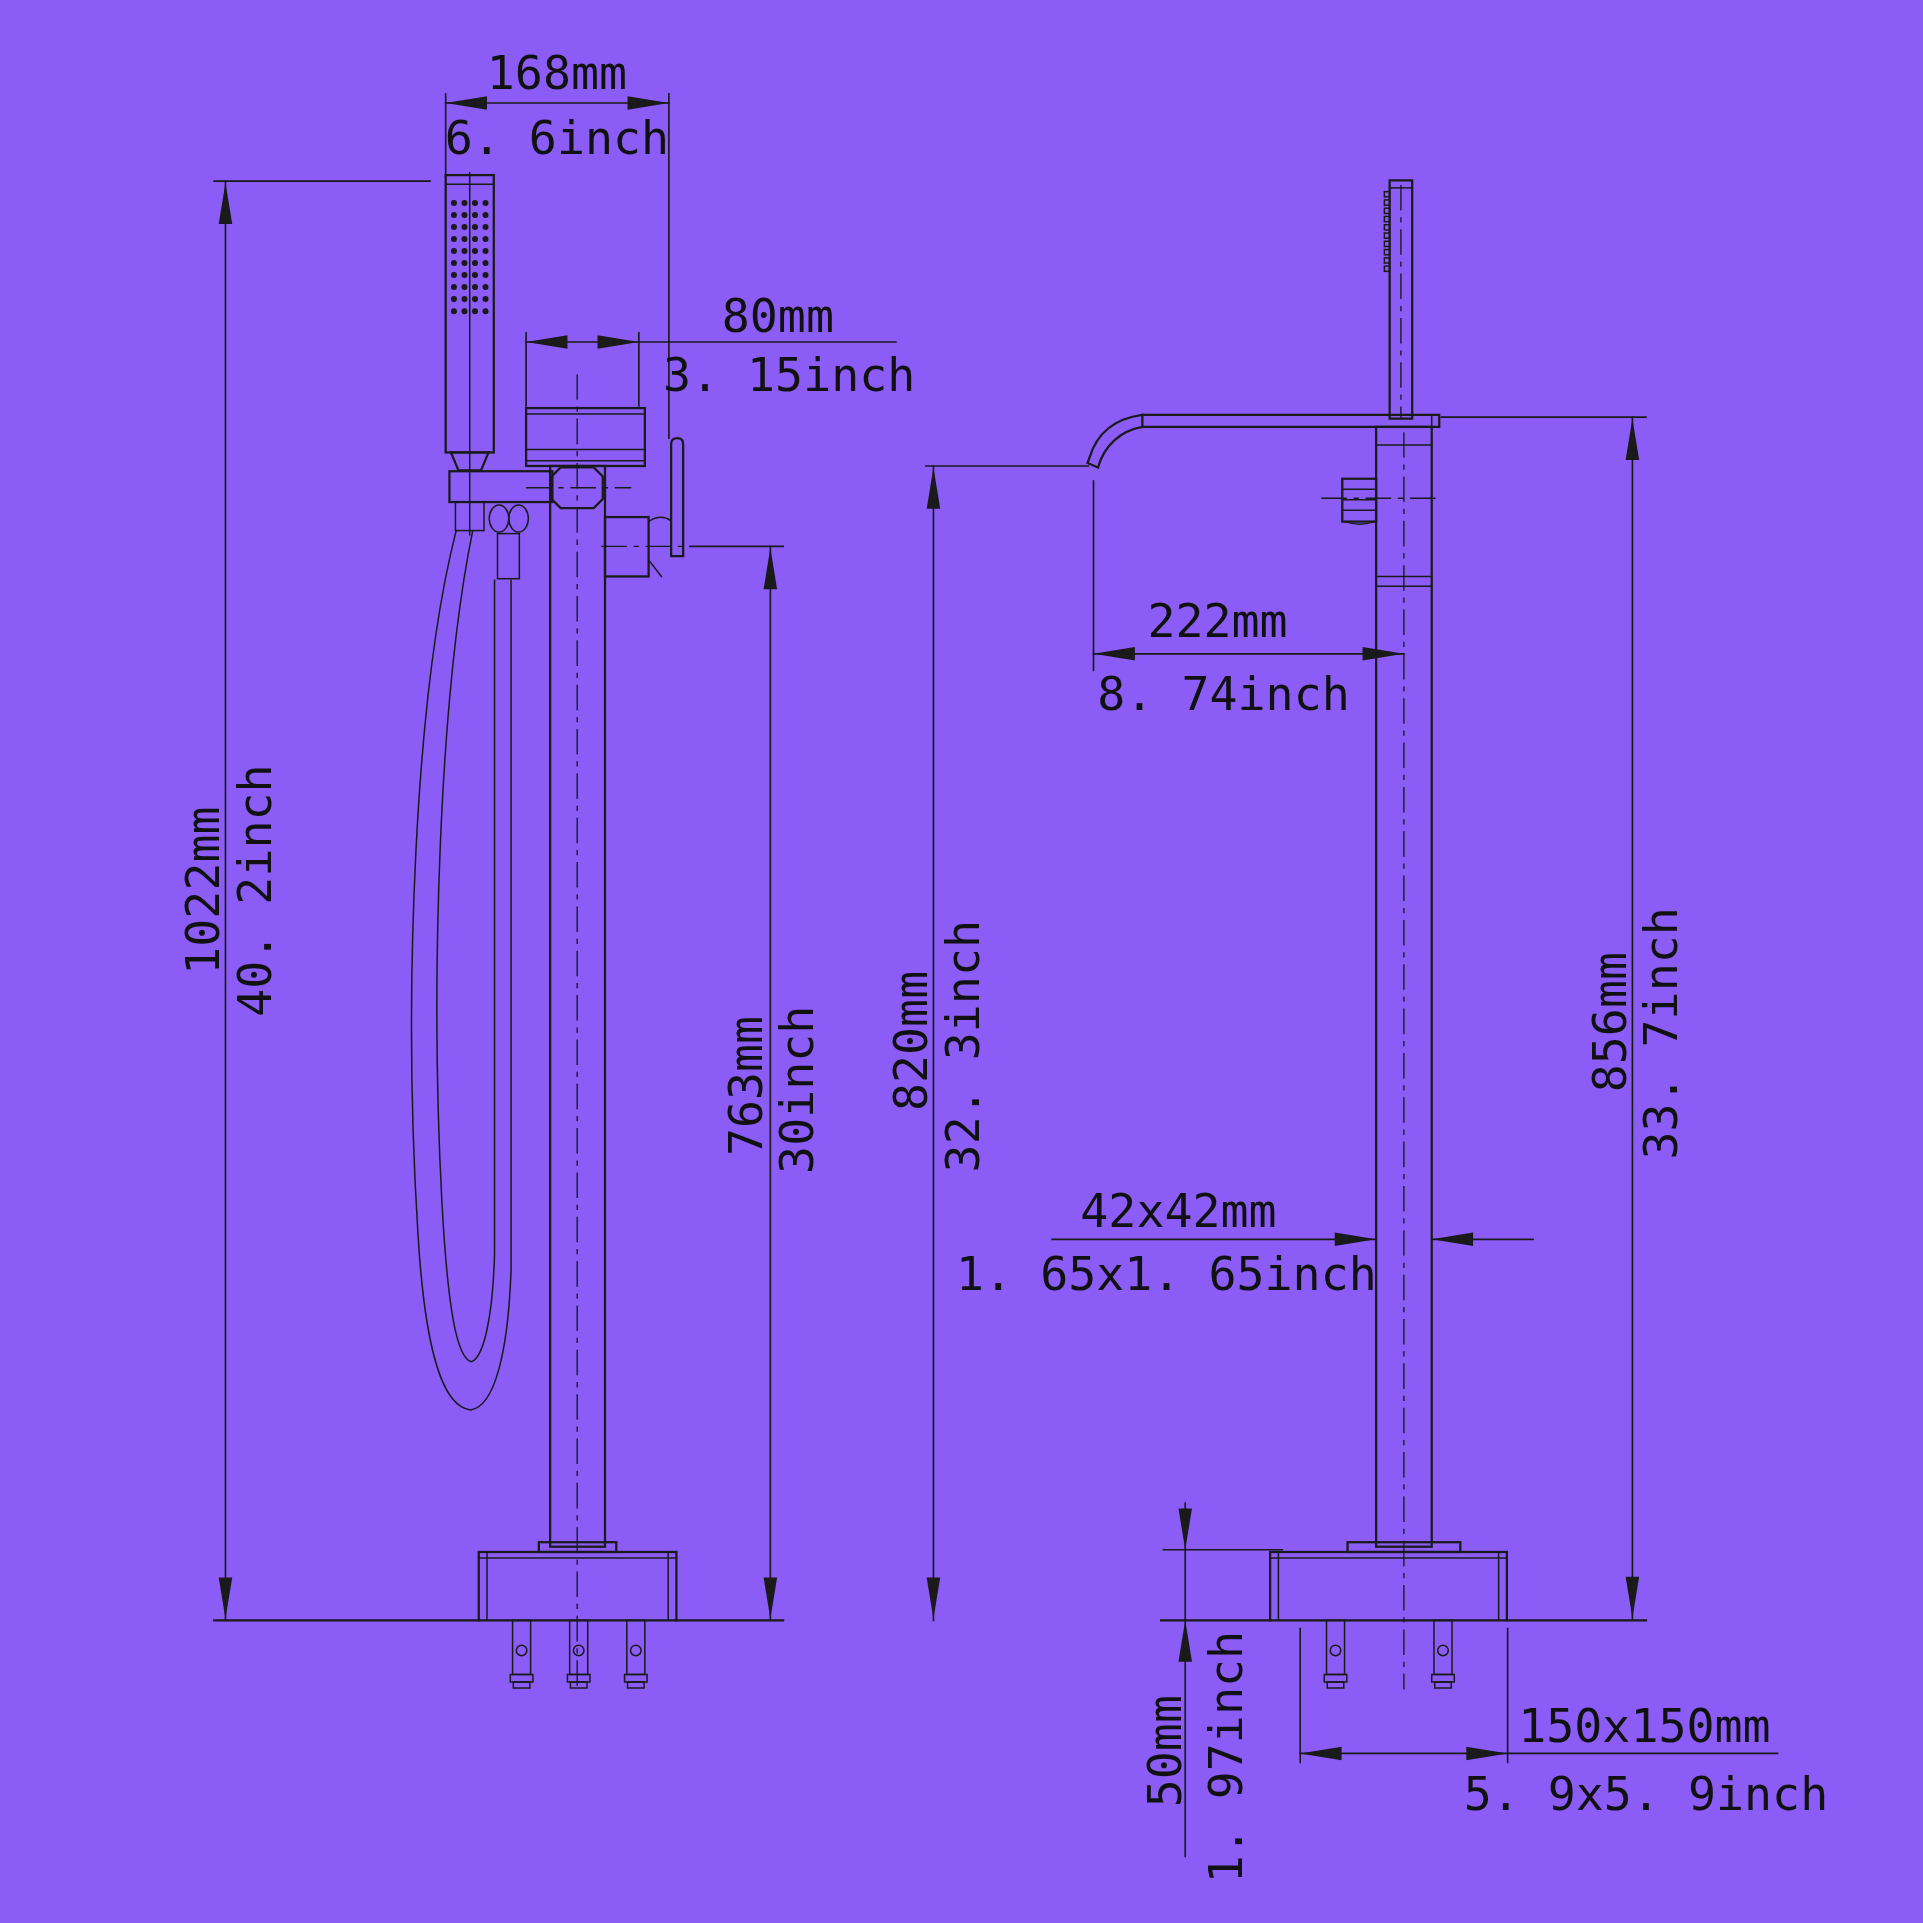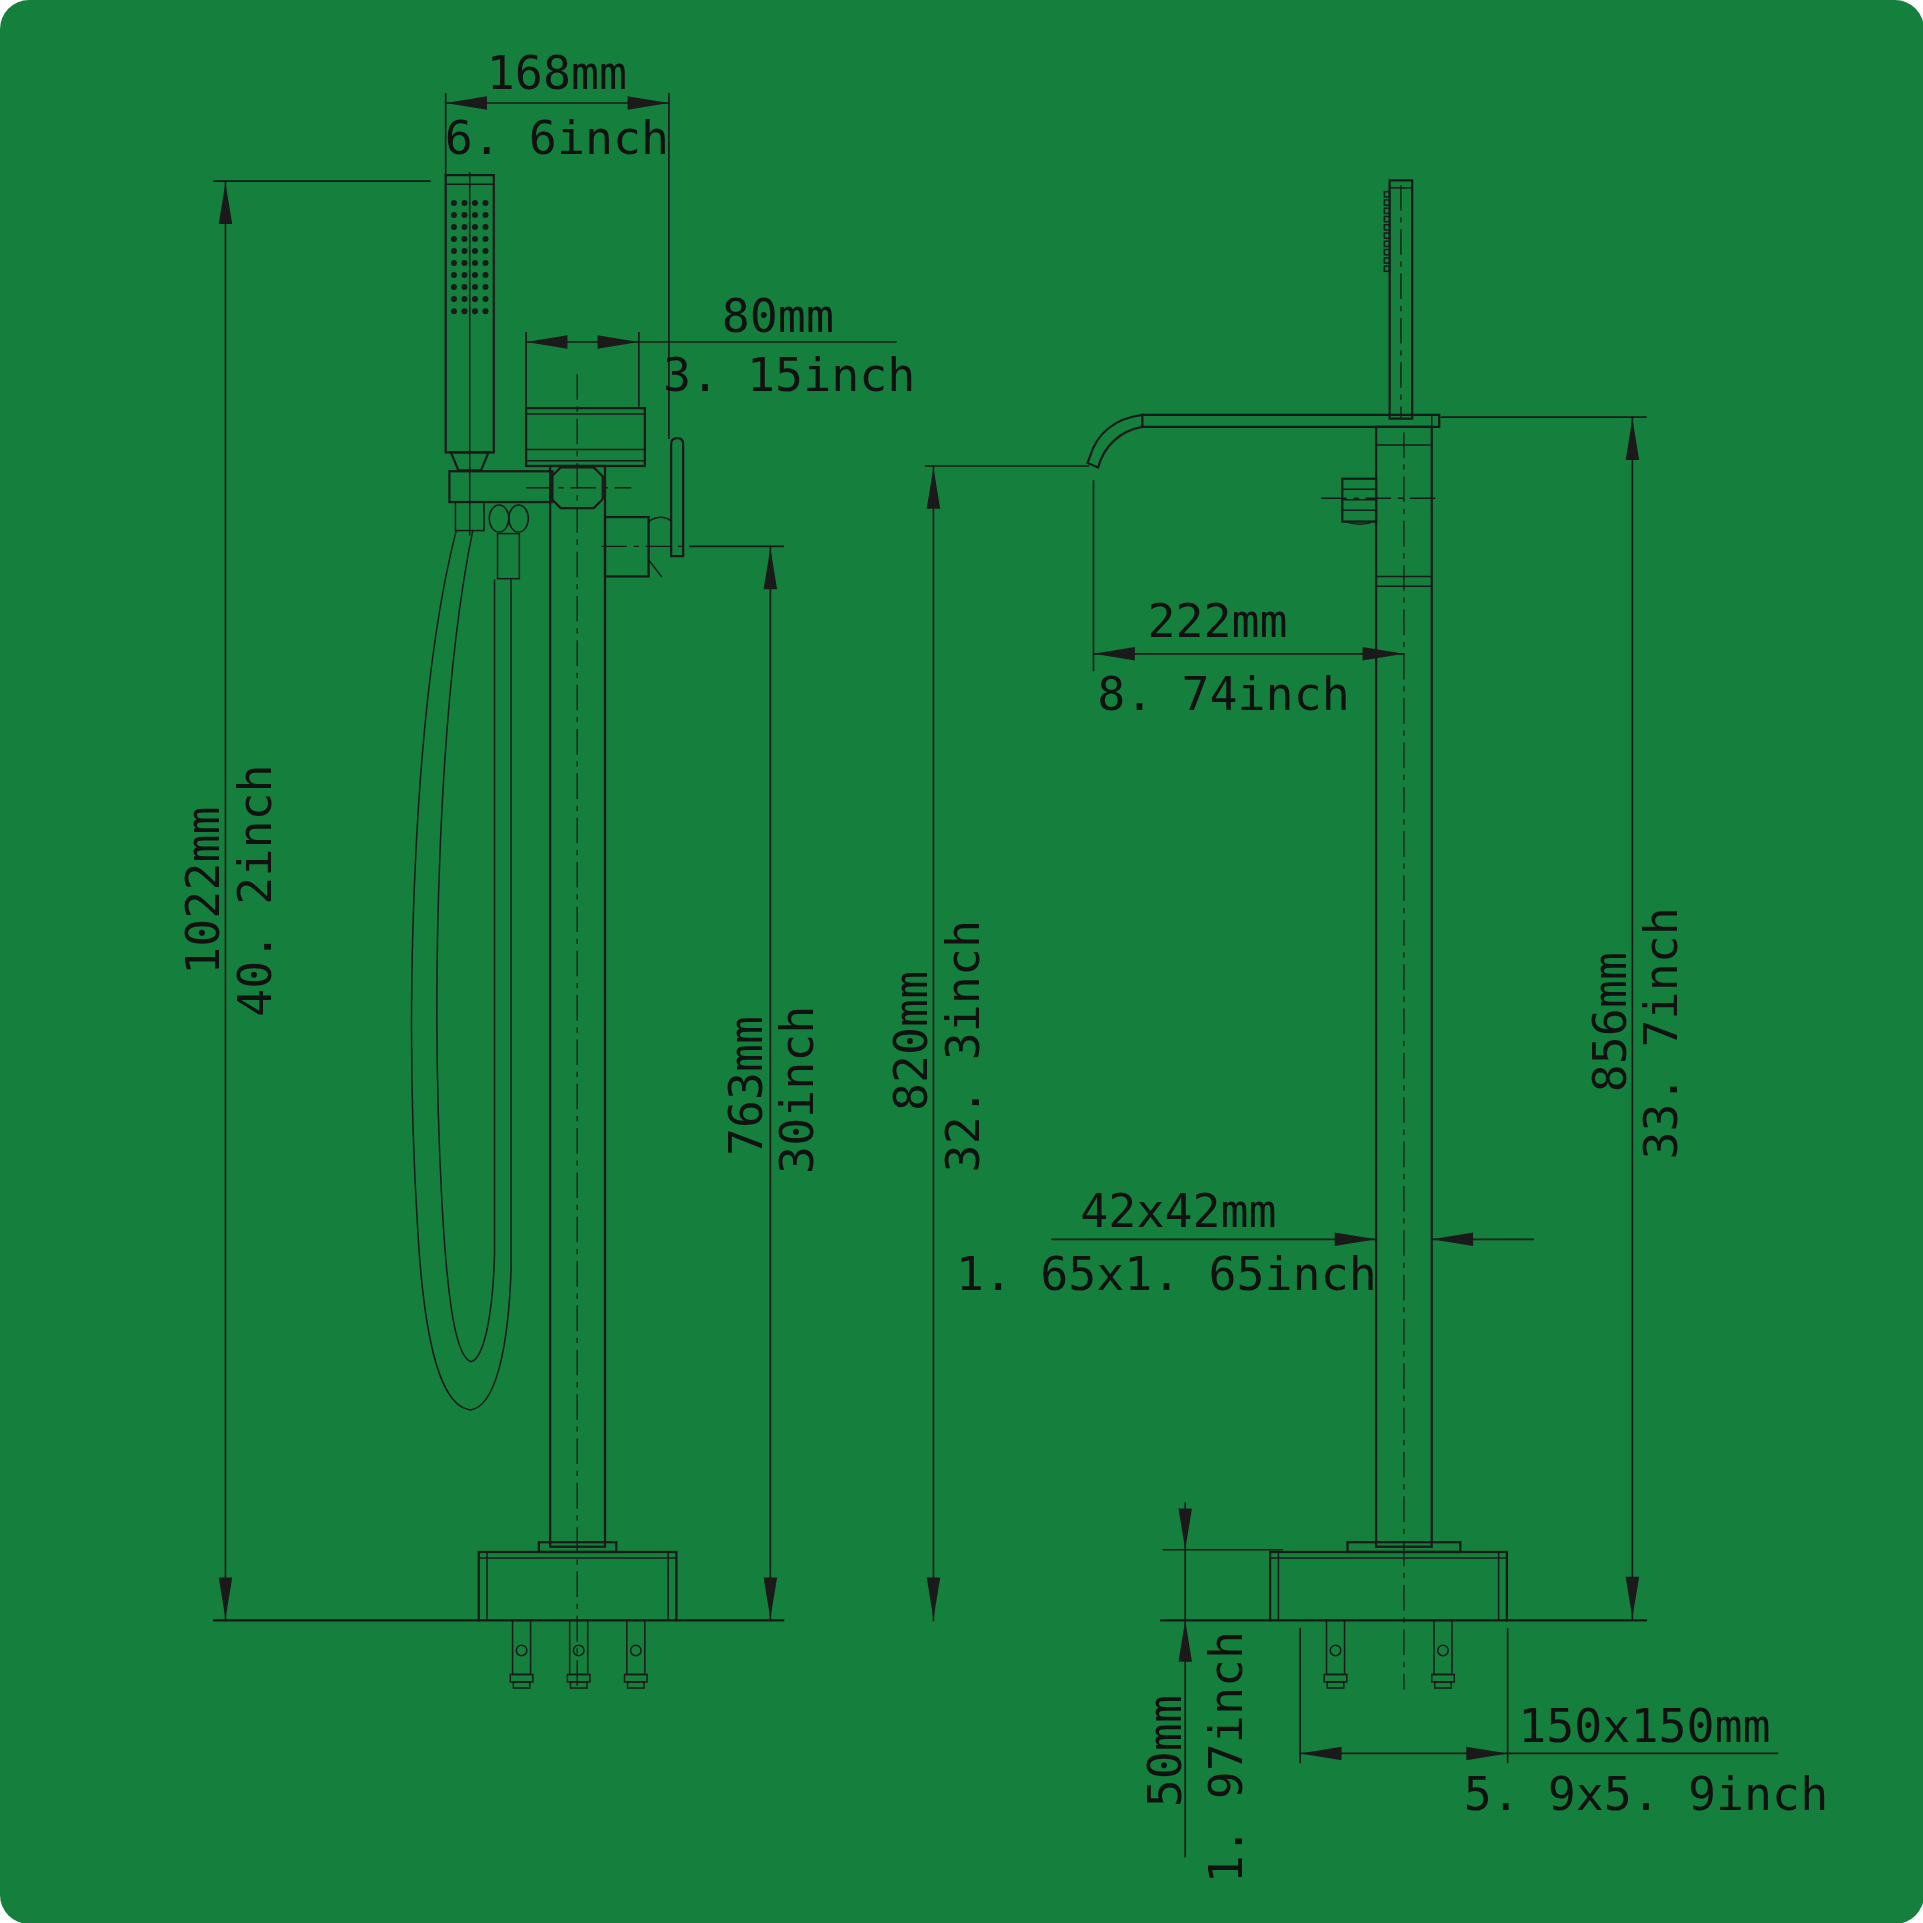--- a/index.html
+++ b/index.html
@@ -1,16 +1,16 @@
 <!DOCTYPE html>
 <html style="font-size:12px"><head>
 <meta charset="utf-8">
 <style>
   html,body{margin:0;padding:0;background:#ffffff;}
-  .canvas{position:relative;width:1924px;height:1924px;background:#15803d;overflow:hidden;border-radius:29px;}
+  .canvas{position:relative;width:1924px;height:1924px;background:#8b5cf6;overflow:hidden;}
   svg{display:block;}
   .ln{stroke:#1a1a1a;fill:none;stroke-width:3;stroke-linecap:square;stroke-linejoin:miter;}
   .thin{stroke-width:2;}
   .dim{stroke-width:2.2;}
   .cl{stroke:#1a1a1a;fill:none;stroke-width:1.8;stroke-dasharray:34 9 7 9;}
   .arr{fill:#1a1a1a;stroke:none;}
   .dot{fill:#1a1a1a;stroke:none;}
   text{font-family:"DejaVu Sans Mono","Liberation Mono",monospace;font-size:62px;fill:#111111;}
 </style>
 </head>

